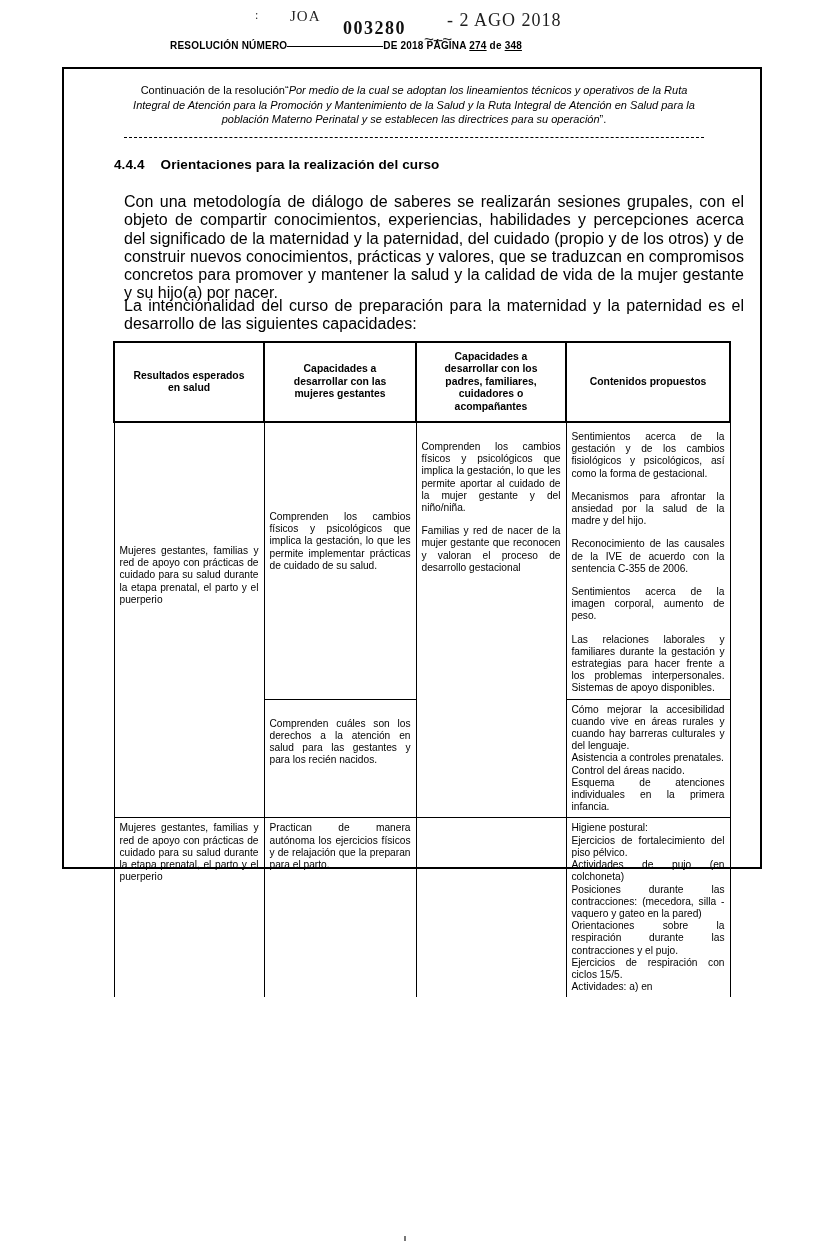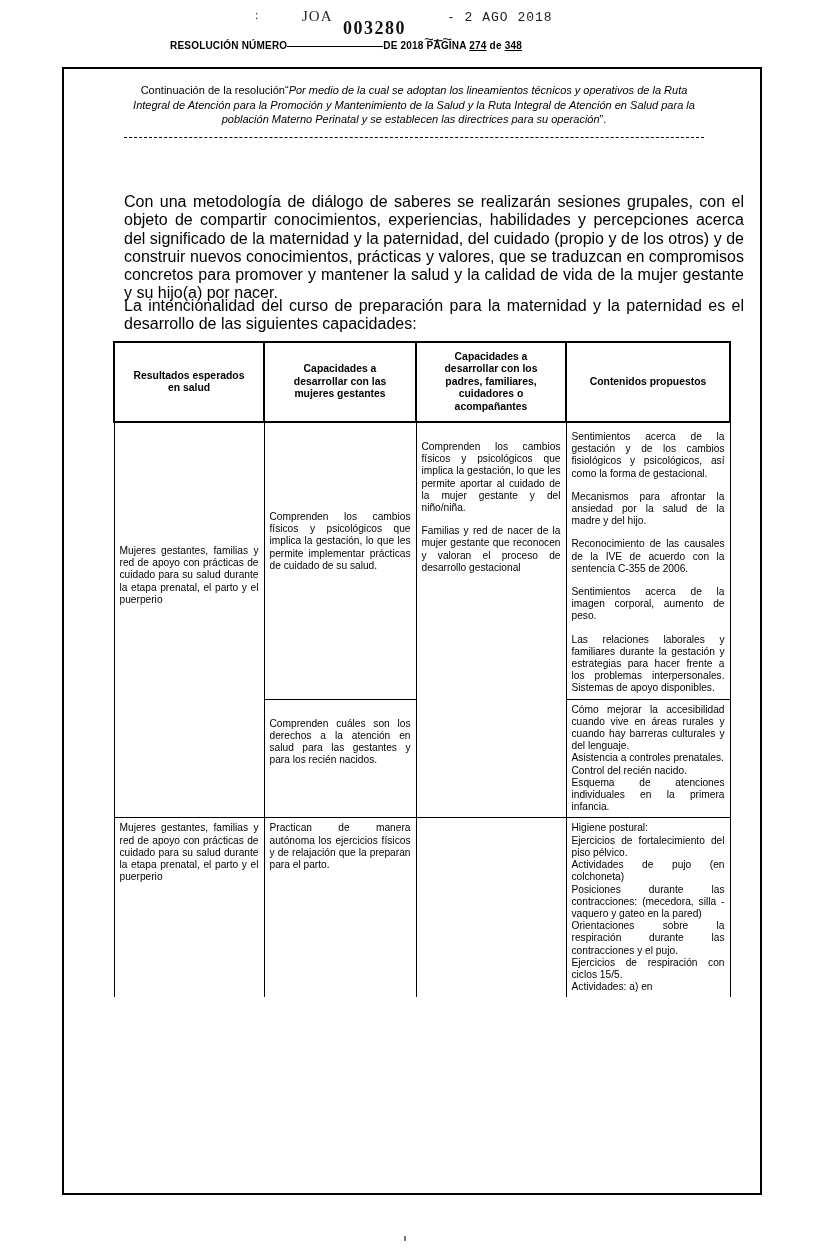--- a/index.html
+++ b/index.html
@@ -26,40 +26,40 @@
   .stamp-marks {
     position: absolute;
     left: 255px; top: 8px;
     font-family: "Liberation Serif", serif;
     font-size: 12px;
     letter-spacing: 1px;
     color: #2b2b2b;
   }
   .stamp-joa {
     position: absolute;
-    left: 302px; top: 8px;
+    left: 290px; top: 8px;
     font-family: "Liberation Serif", serif;
     font-size: 15px;
     color: #262626;
     letter-spacing: 1px;
   }
   .stamp-number {
     position: absolute;
     left: 343px; top: 18px;
     font-family: "Liberation Serif", serif;
     font-weight: bold;
     font-size: 18px;
     letter-spacing: 1.5px;
     color: #111111;
   }
   .stamp-date {
     position: absolute;
     left: 447px; top: 10px;
-    font-family: Liberation Mono, monospace;
-    font-size: 13px;
+    font-family: Liberation Serif, serif;
+    font-size: 18px;
     letter-spacing: 1px;
     color: #1d1d1d;
   }
   .stamp-squiggle {
     position: absolute;
     left: 424px; top: 30px;
     font-size: 17px;
     color: #222;
     letter-spacing: -1px;
   }
@@ -78,21 +78,21 @@
     vertical-align: 2px;
   }
   .u { text-decoration: underline; }
 
   
   #page-frame {
     position: absolute;
     left: 62px;
     top: 67px;
     width: 700px;
-    height: 1128px;
+    height: 802px;
     border: 2.5px solid #000;
     background: #fff;
     box-sizing: border-box;
   }
 
   
   #continuation {
     position: absolute;
     left: 62px;
     top: 14px;
@@ -206,20 +206,23 @@
 
 <div id="page-frame">
 
   <div id="continuation">
     <span>Continuación de la resolución</span><span>“</span><span class="it">Por medio de la cual se adoptan los lineamientos técnicos y operativos  de la</span>
     <span class="it">Ruta Integral de Atención para la Promoción y Mantenimiento de la Salud y la Ruta Integral de Atención en</span>
     <span class="it">Salud para la población Materno Perinatal y se establecen las directrices para su operación</span><span>”.</span>
   </div>
   <div class="dashed-rule"></div>
 
+  <div class="sec-heading">
+    <span class="num">4.4.4</span><span>Orientaciones para la realización del curso</span>
+  </div>
 
   <div class="body-par" id="par-1">Con una metodología de diálogo de saberes se realizarán sesiones grupales, con el objeto de compartir conocimientos, experiencias, habilidades y percepciones acerca del significado de la maternidad y la paternidad, del cuidado (propio y de los otros) y de construir nuevos conocimientos, prácticas y valores, que se traduzcan en compromisos concretos para promover y mantener la salud y la calidad de vida de la mujer gestante y su hijo(a) por nacer.</div>
   <div class="body-par" id="par-2">La intencionalidad del curso de preparación para la maternidad y la paternidad es el desarrollo de las siguientes capacidades:</div>
 
   <table id="cap-table">
     <colgroup>
       <col class="c1">
         <col class="c2">
         <col class="c3">
         <col class="c4">
@@ -246,21 +249,21 @@
           <p class="cell-p">Reconocimiento de las causales de la IVE de acuerdo con la sentencia C-355 de 2006.</p>
           <p class="cell-p">Sentimientos acerca de la imagen corporal, aumento de peso.</p>
           <p class="cell-p">Las relaciones laborales y familiares durante la gestación y estrategias para hacer frente a los problemas interpersonales. Sistemas de apoyo disponibles.</p>
         </td>
       </tr>
       <tr>
         <td class="cell-pad-sm">Comprenden cuáles son los derechos a la atención en salud para las gestantes y para los recién nacidos.</td>
         <td>
           <p class="cell-p tight">Cómo mejorar la accesibilidad cuando vive en áreas rurales y cuando hay barreras culturales y del lenguaje.</p>
           <p class="cell-p tight">Asistencia a controles prenatales.</p>
-          <p class="cell-p tight">Control del recién nacido.</p>
+          <p class="cell-p tight">Control del áreas nacido.</p>
           <p class="cell-p tight">Esquema de atenciones individuales en la primera infancia.</p>
         </td>
       </tr>
       <tr>
         <td class="no-bottom">Mujeres gestantes, familias y red de apoyo con prácticas de cuidado para su salud durante la etapa prenatal, el parto y el puerperio</td>
         <td class="no-bottom">Practican de manera autónoma los ejercicios físicos y de relajación que la preparan para el parto.</td>
         <td class="no-bottom"></td>
         <td class="no-bottom">
           <p class="cell-p tight">Higiene postural:</p>
           <p class="cell-p tight">Ejercicios de fortalecimiento del piso pélvico.</p>

